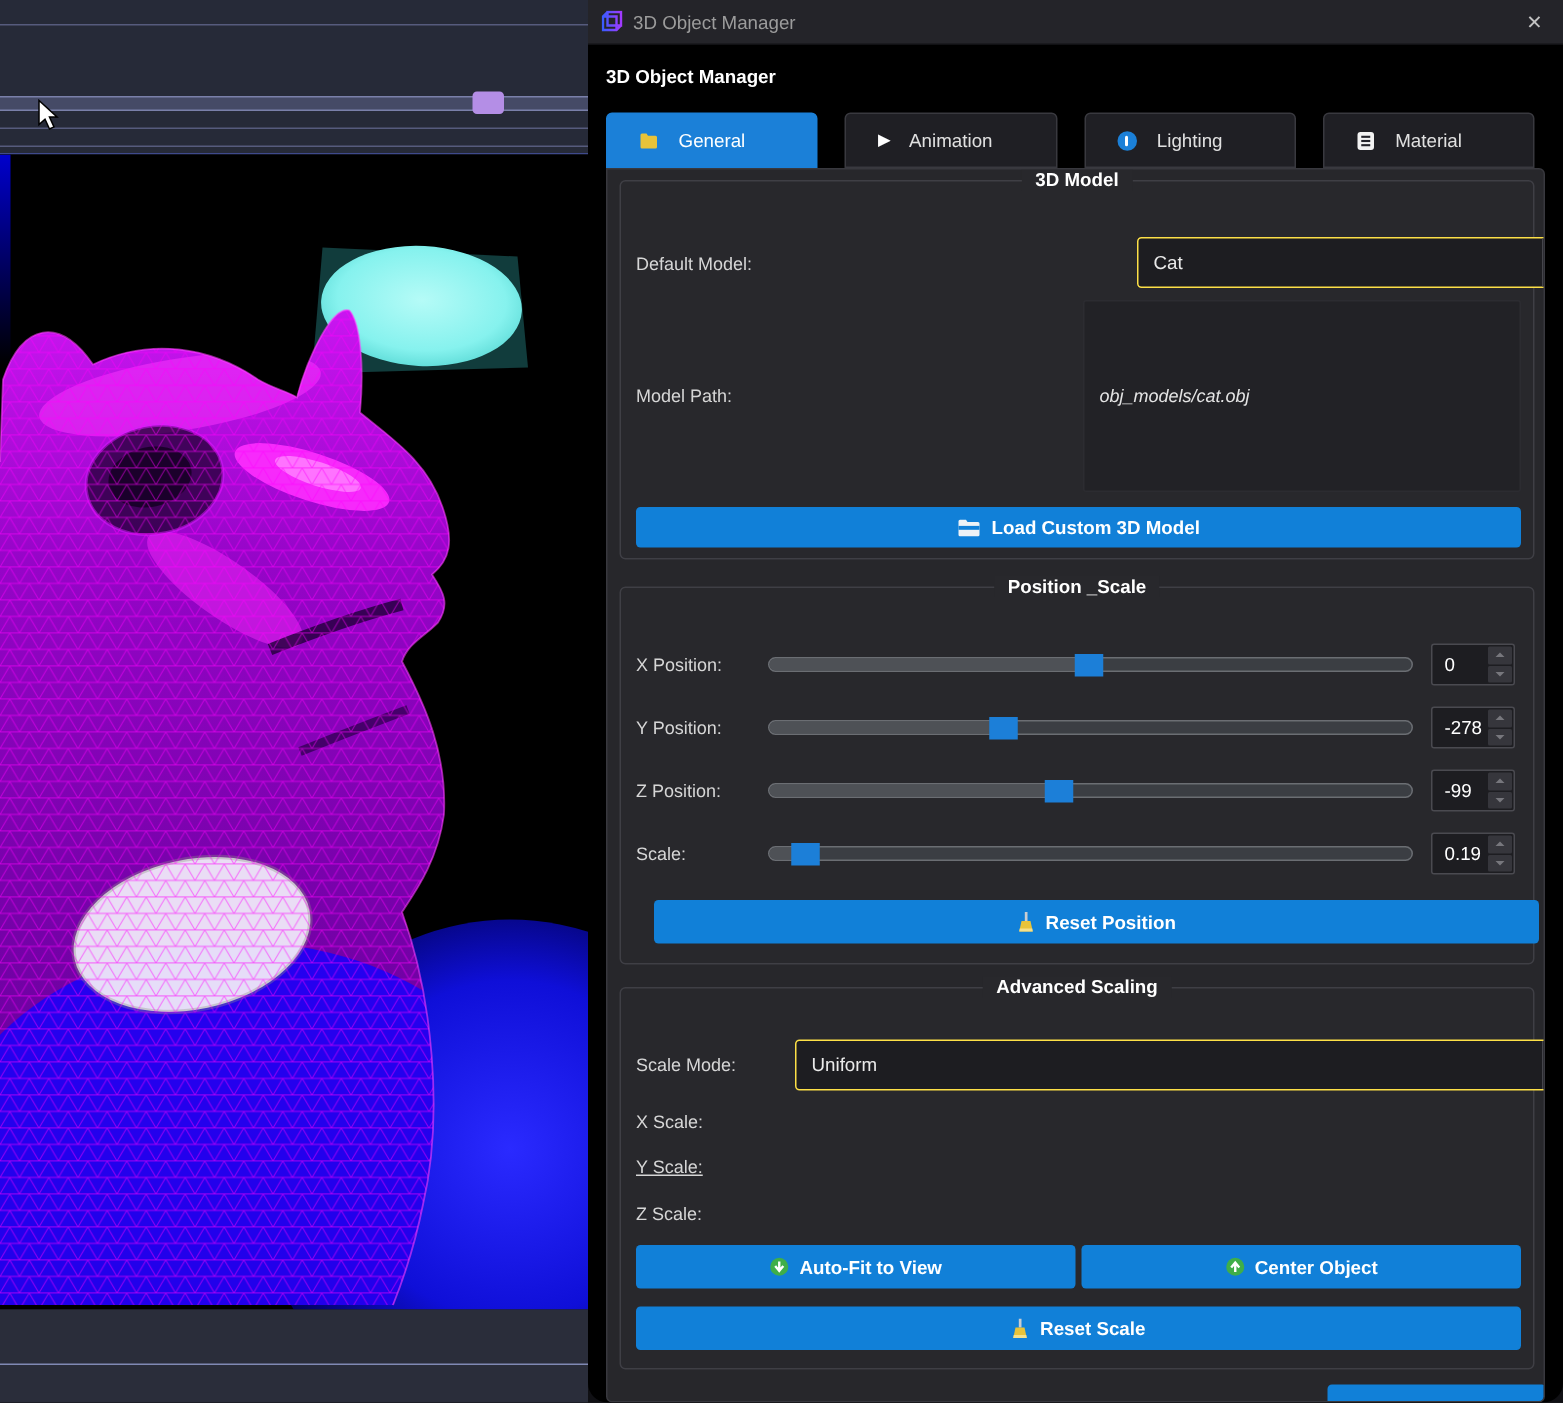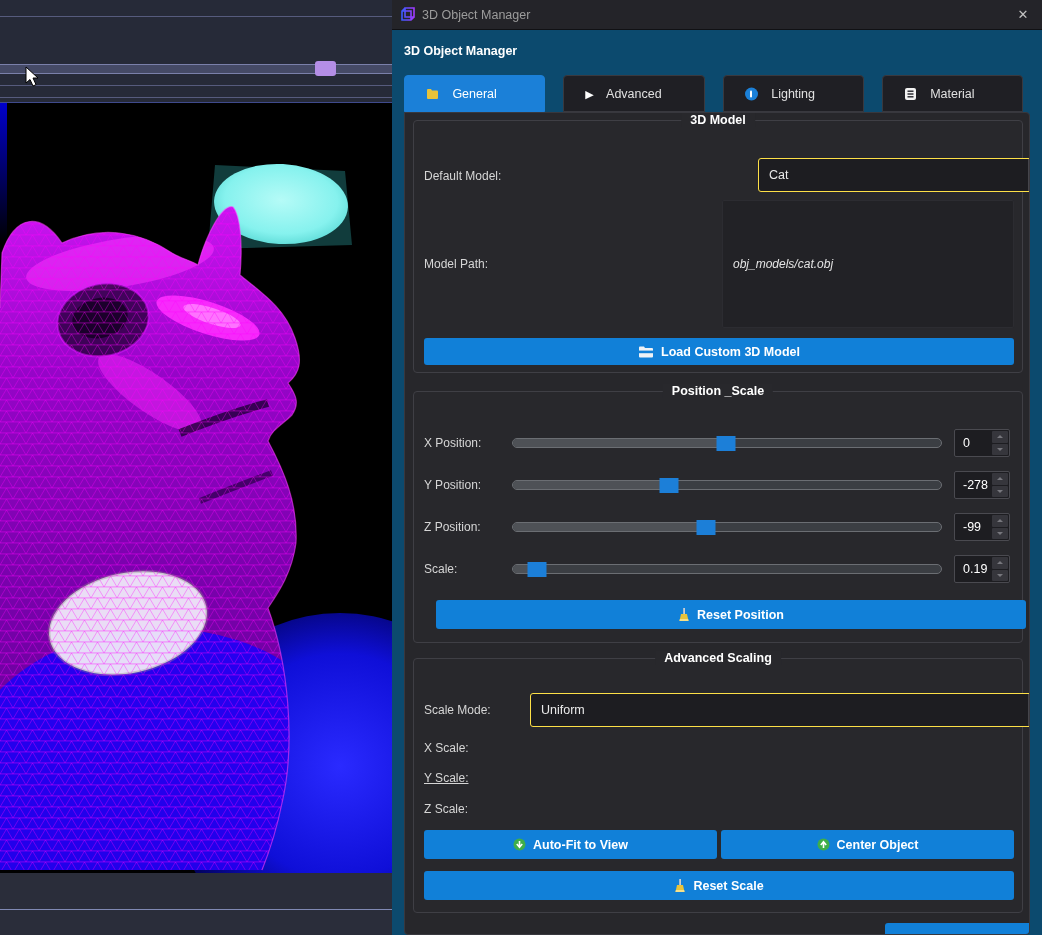--- a/index.html
+++ b/index.html
@@ -12,21 +12,21 @@
   .lt-line { position:absolute; left:0; width:392px; height:1px; background:#565b7d; }
   .lt-groove { position:absolute; left:0; top:64px; width:392px; height:10px; background:#454a66; border-top:1px solid #7a80aa; border-bottom:1px solid #7a80aa; }
   .lt-handle { position:absolute; left:315px; top:61px; width:21px; height:15px; background:#b48ee6; border-radius:3px; }
   .cursor { position:absolute; left:24px; top:66px; }
   .viewport { position:absolute; left:0; top:103px; width:392px; height:770px; background:#000; }
   .viewport svg { display:block; }
   .left-bottom { position:absolute; left:0; top:873px; width:392px; height:62px; background:#2a2d3a; }
   .lb-line { position:absolute; left:0; top:36px; width:392px; height:1px; background:#8089b4; }
 
   
-  .dialog { position:absolute; left:392px; top:0; width:650px; height:935px; background:#0c4a6e; }
+  .dialog { position:absolute; left:392px; top:0; width:650px; height:935px; background:#000000;border-radius:13px; }
   .titlebar { position:absolute; left:0; top:0; width:650px; height:30px; background:#242429; border-bottom:1px solid #111114; }
   .titlebar .app-title { position:absolute; left:30px; top:8px; font-size:12.5px; color:#9c9c9c; }
   .titlebar .cube { position:absolute; left:9px; top:7px; }
   .close-x { position:absolute; right:10px; top:6px; width:18px; height:18px; color:#c2c2c2; font-size:13px; text-align:center; line-height:18px; cursor:default; }
   .panel-header { position:absolute; left:12px; top:44px; font-size:12.5px; font-weight:bold; color:#fff; }
 
   .tabs { position:absolute; left:12px; top:75px; width:619px; height:37px; display:flex; gap:18px; }
   .tab { position:relative; flex:1; height:37px; background:#1f1f24; border:1px solid #39393f; border-radius:4px 4px 0 0; display:flex; align-items:center; justify-content:center; color:#e0e0e0; font-size:12.5px; }
   .tab.active { background:#1b80d8; border-color:#1b80d8; color:#fff; }
   .tab .tab-icon { position:absolute; left:21px; top:50%; transform:translateY(-50%); display:inline-flex; }
@@ -176,21 +176,21 @@
       <div class="tab active">
         <span class="tab-icon">
           <svg width="13" height="12" viewBox="0 0 13 12">
               <path d="M1 2 Q1 1 2 1 L5 1 L6 2.5 L11 2.5 Q12 2.5 12 3.5 L12 10 Q12 11 11 11 L2 11 Q1 11 1 10 Z" fill="#e8c33a"></path>
             </svg>
         </span>
         <span>General</span>
       </div>
       <div class="tab">
         <span class="tab-icon play-glyph">▶</span>
-        <span>Advanced</span>
+        <span>Animation</span>
       </div>
       <div class="tab">
         <span class="tab-icon">
           <span class="icon-circle" style="background:#1b80d8">
               <span style="width:2.5px;height:7px;background:#fff;border-radius:1px"></span>
             </span>
         </span>
         <span>Lighting</span>
       </div>
       <div class="tab">

